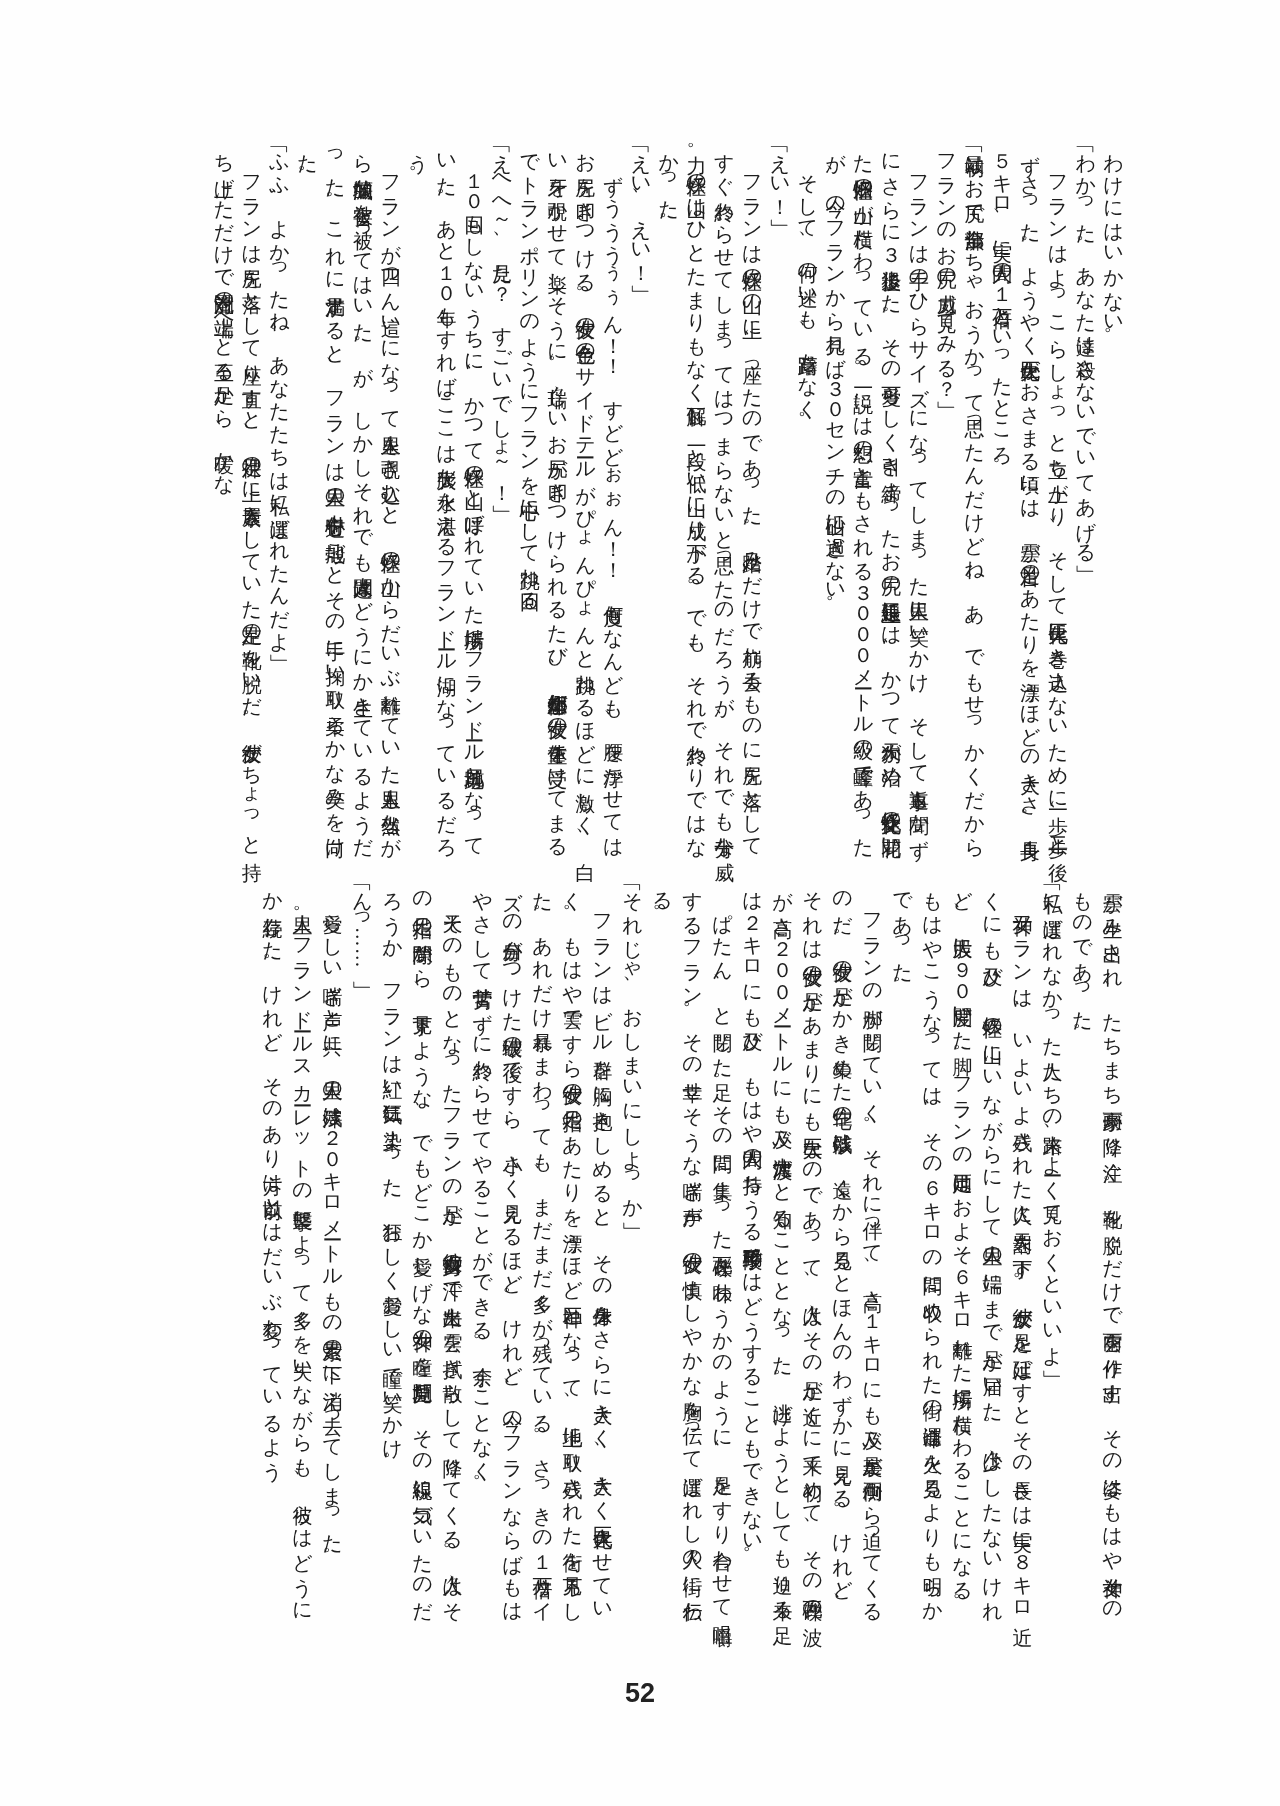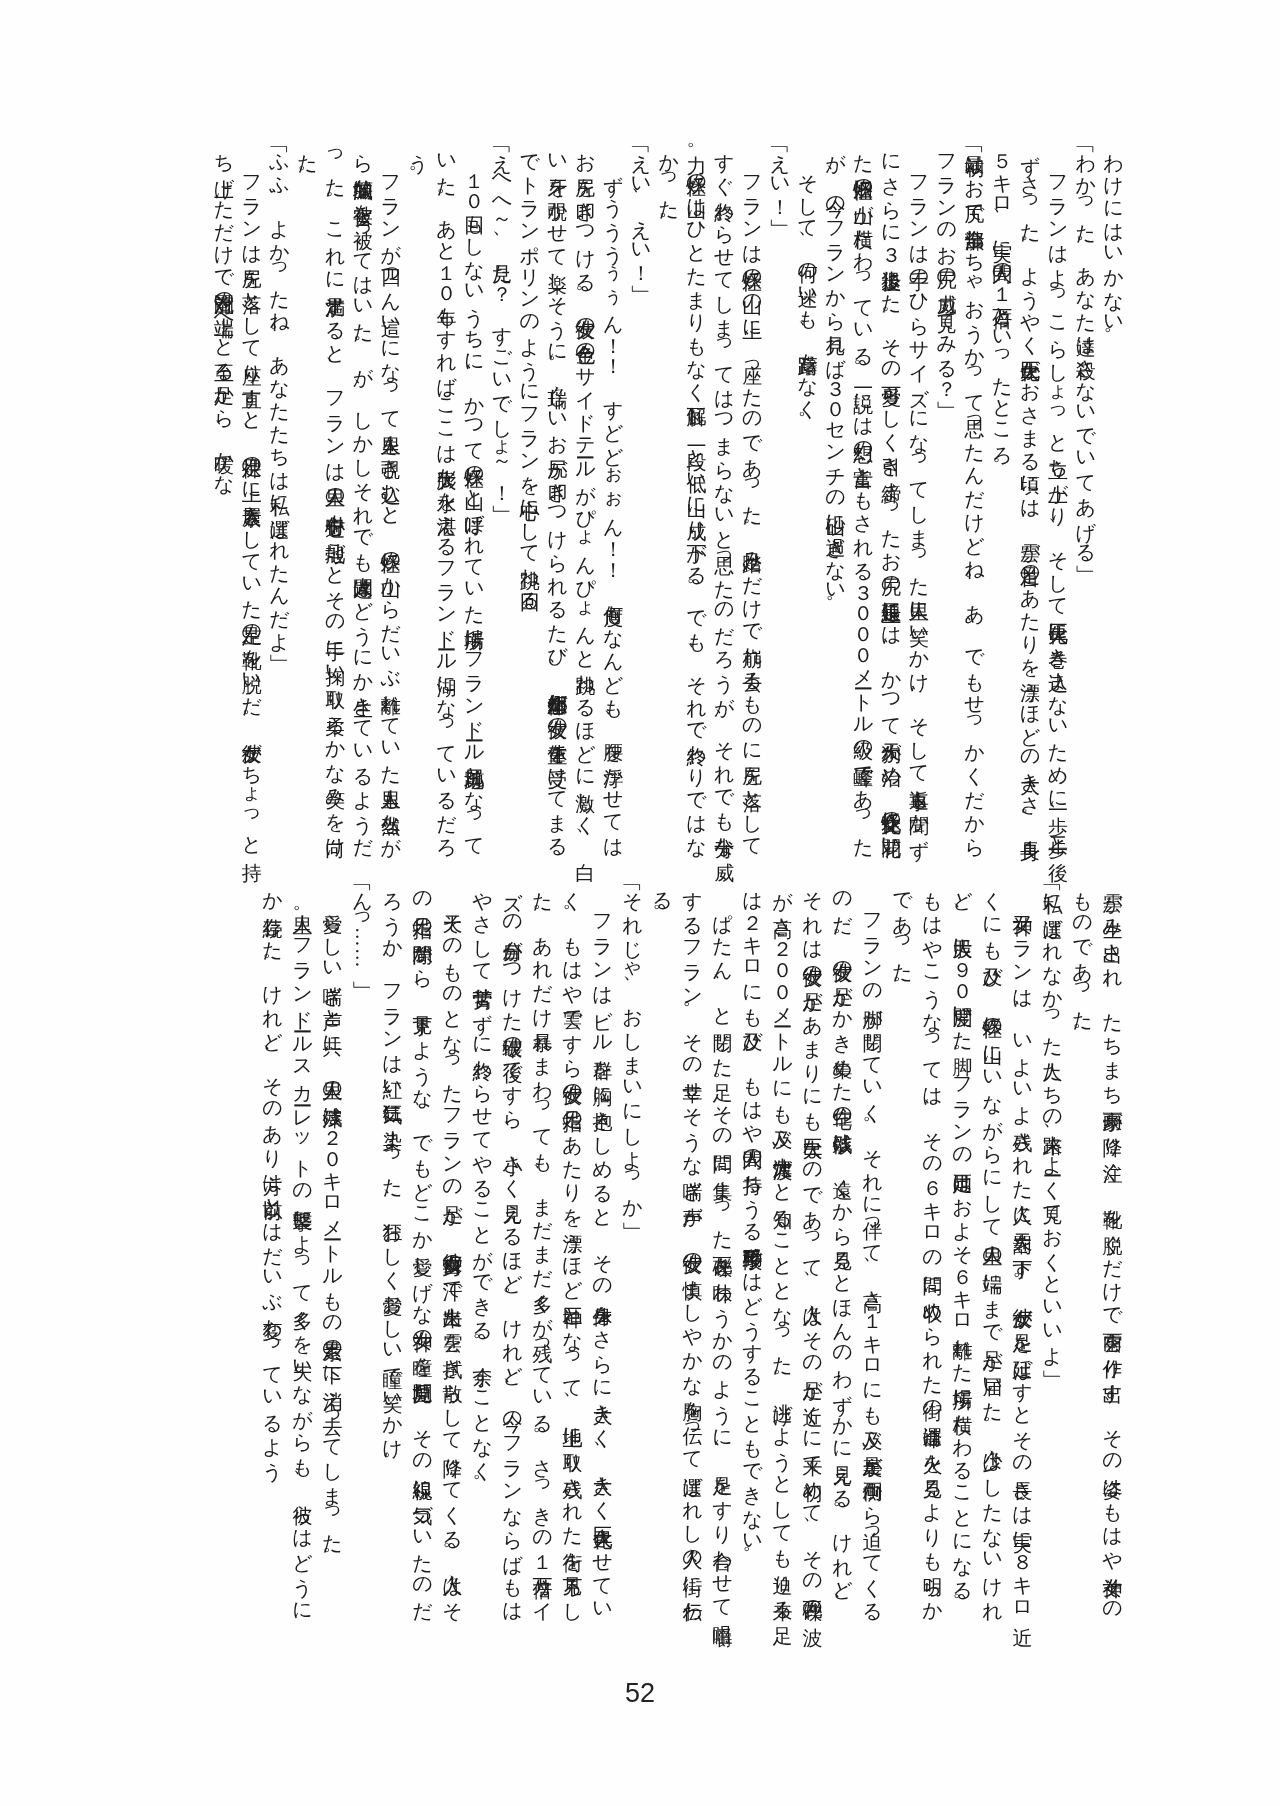--- a/index.html
+++ b/index.html
@@ -43,20 +43,21 @@
   }
   .page-number {
     position: absolute;
     top: 1678px;
     left: 0;
     right: 0;
     text-align: center;
     font-family: "Liberation Sans", "DejaVu Sans", sans-serif;
     font-size: 27px;
     color: #222222;
+    font-weight: bold;
   }
 </style>
 </head>
 <body>
 
 <div class="page">
 
   <div id="block-top" class="vtext">
       <p>わけにはいかない。</p>
       <p>「わかった。あなた達は殺さないでいてあげる」</p>

